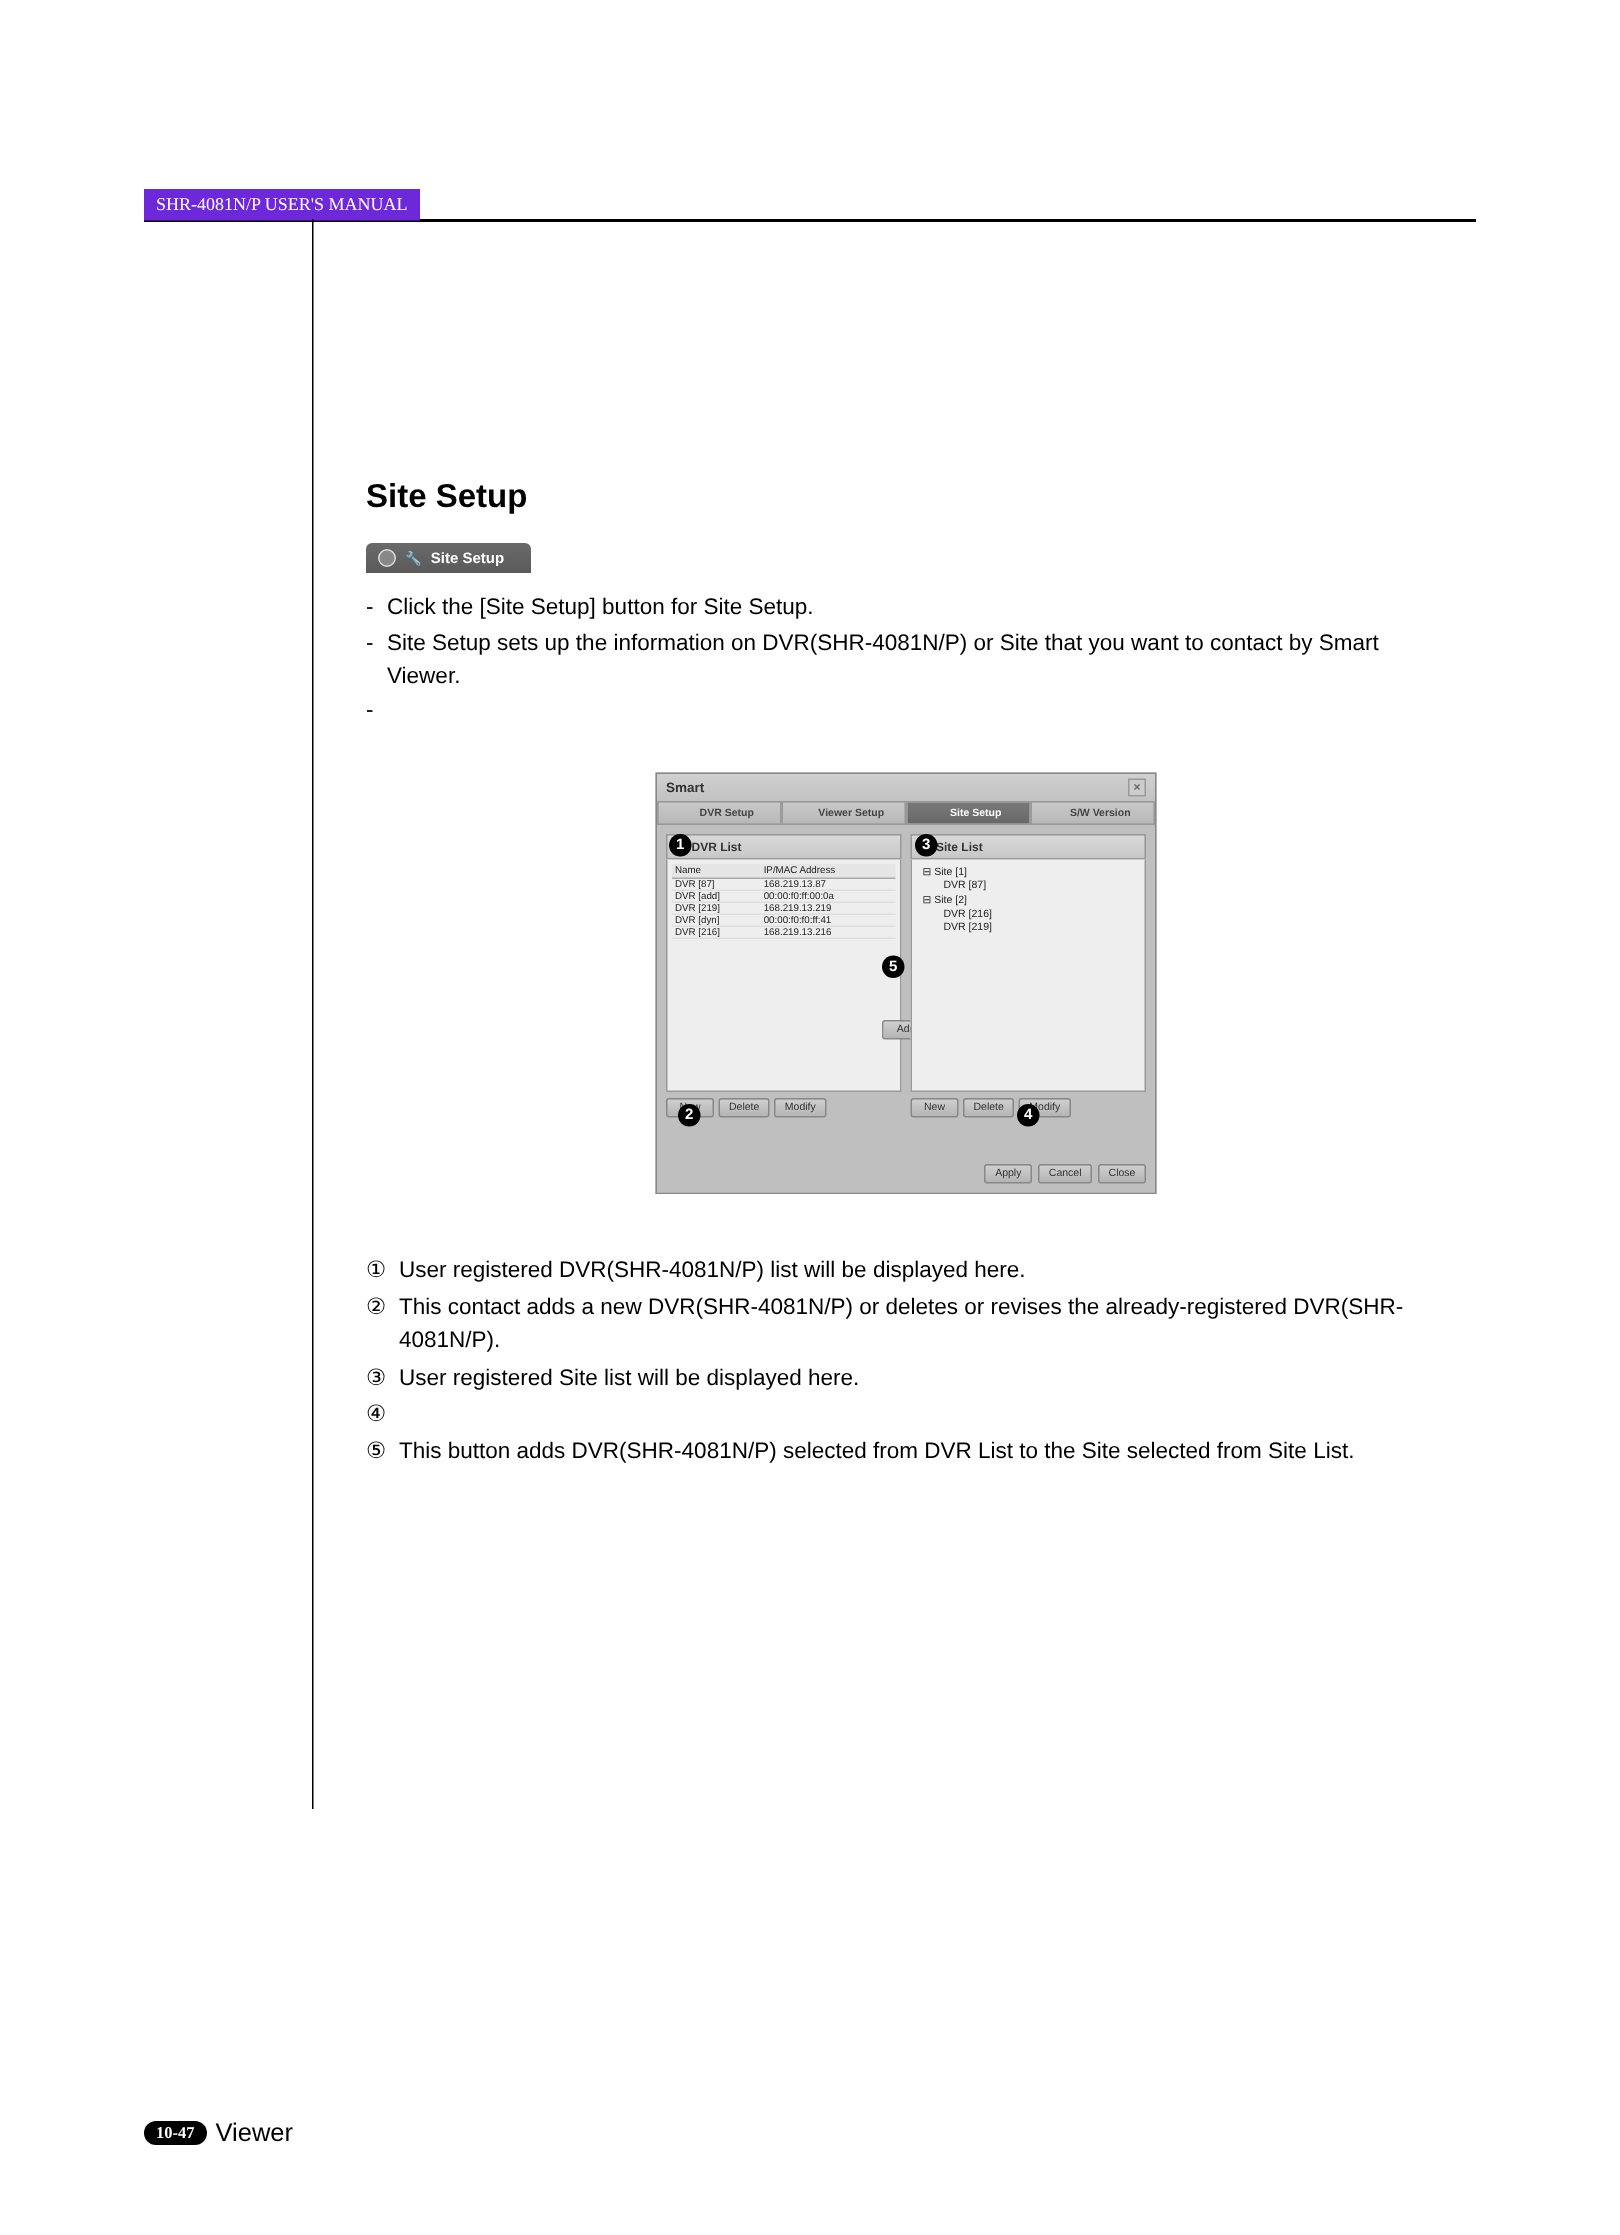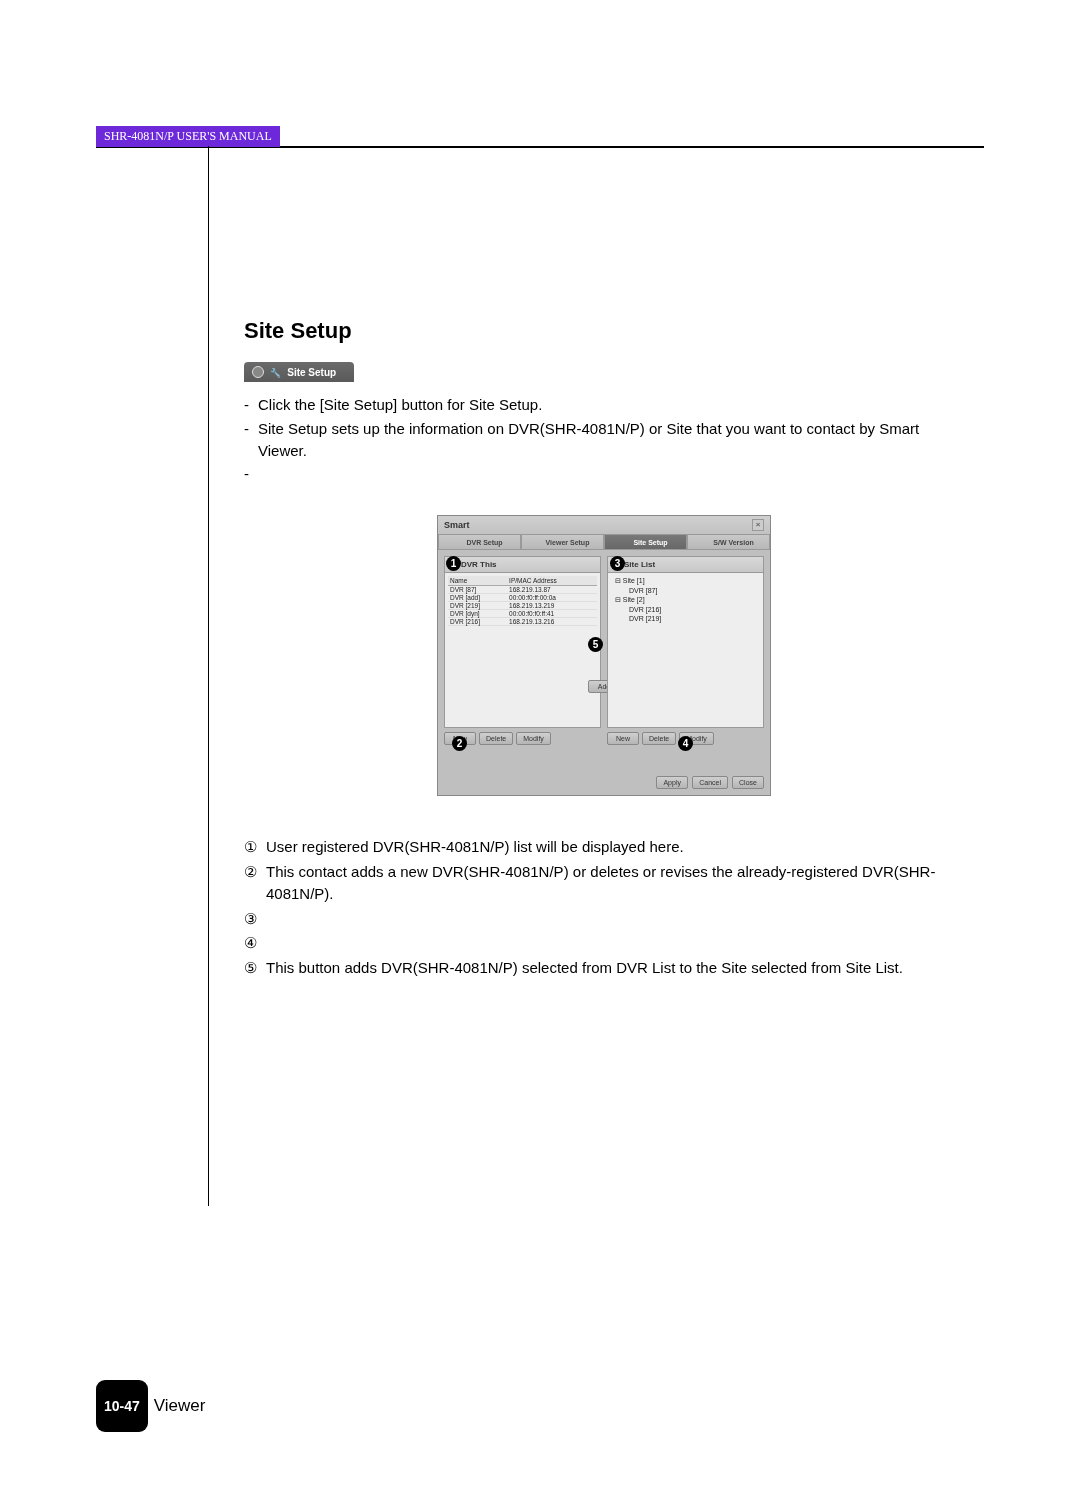--- a/index.html
+++ b/index.html
@@ -228,22 +228,22 @@
   }
   .page-footer {
     position:absolute;
     bottom:58px;
     left:96px;
     display:flex;
     align-items:center;
     gap:6px;
   }
   .page-badge {
-    background:#000;color:#fff;border-radius:9px;padding:18px 8px;
-    font-size:14px;font-weight:bold;
+    background:#000;color:#fff;border-radius:9px;padding:2px 8px;
+    font-size:11px;font-weight:bold;font-family:Liberation Serif, serif;
   }
   .page-lang {
     font-size:17px;color:#000;
   }
   .mini-ico{width:8px;height:8px;display:inline-block;}
 </style>
 </head>
 <body>
 
 <div class="header-bar">
@@ -303,21 +303,21 @@
         </div>
       <div class="ss-tab">
           <span class="mini-ico"></span>
           <span>S/W Version</span>
         </div>
     </div>
     <div class="ss-body">
       <div class="panel">
         <div class="panel-header">
             <span class="mini-ico"></span>
-            <span>DVR This</span>
+            <span>DVR List</span>
           </div>
         <div class="panel-body">
           <table class="dvr-table">
             <tbody>
                 <tr>
                   <th>Name</th>
                   <th>IP/MAC Address</th>
                 </tr>
             <tr>
                   <td>DVR [87]</td>
@@ -383,20 +383,21 @@
     <div class="nrow">
         <span class="nlabel">①</span>
         <span>User registered DVR(SHR-4081N/P) list will be displayed here.</span>
       </div>
     <div class="nrow">
         <span class="nlabel">②</span>
         <span>This contact adds a new DVR(SHR-4081N/P) or deletes or revises the already-registered DVR(SHR-4081N/P).</span>
       </div>
     <div class="nrow">
         <span class="nlabel">③</span>
+        <span>User registered Site list will be displayed here.</span>
       </div>
     <div class="nrow">
         <span class="nlabel">④</span>
       </div>
     <div class="nrow">
         <span class="nlabel">⑤</span>
         <span>This button adds DVR(SHR-4081N/P) selected from DVR List to the Site selected from Site List.</span>
       </div>
   </div>
 </div>

